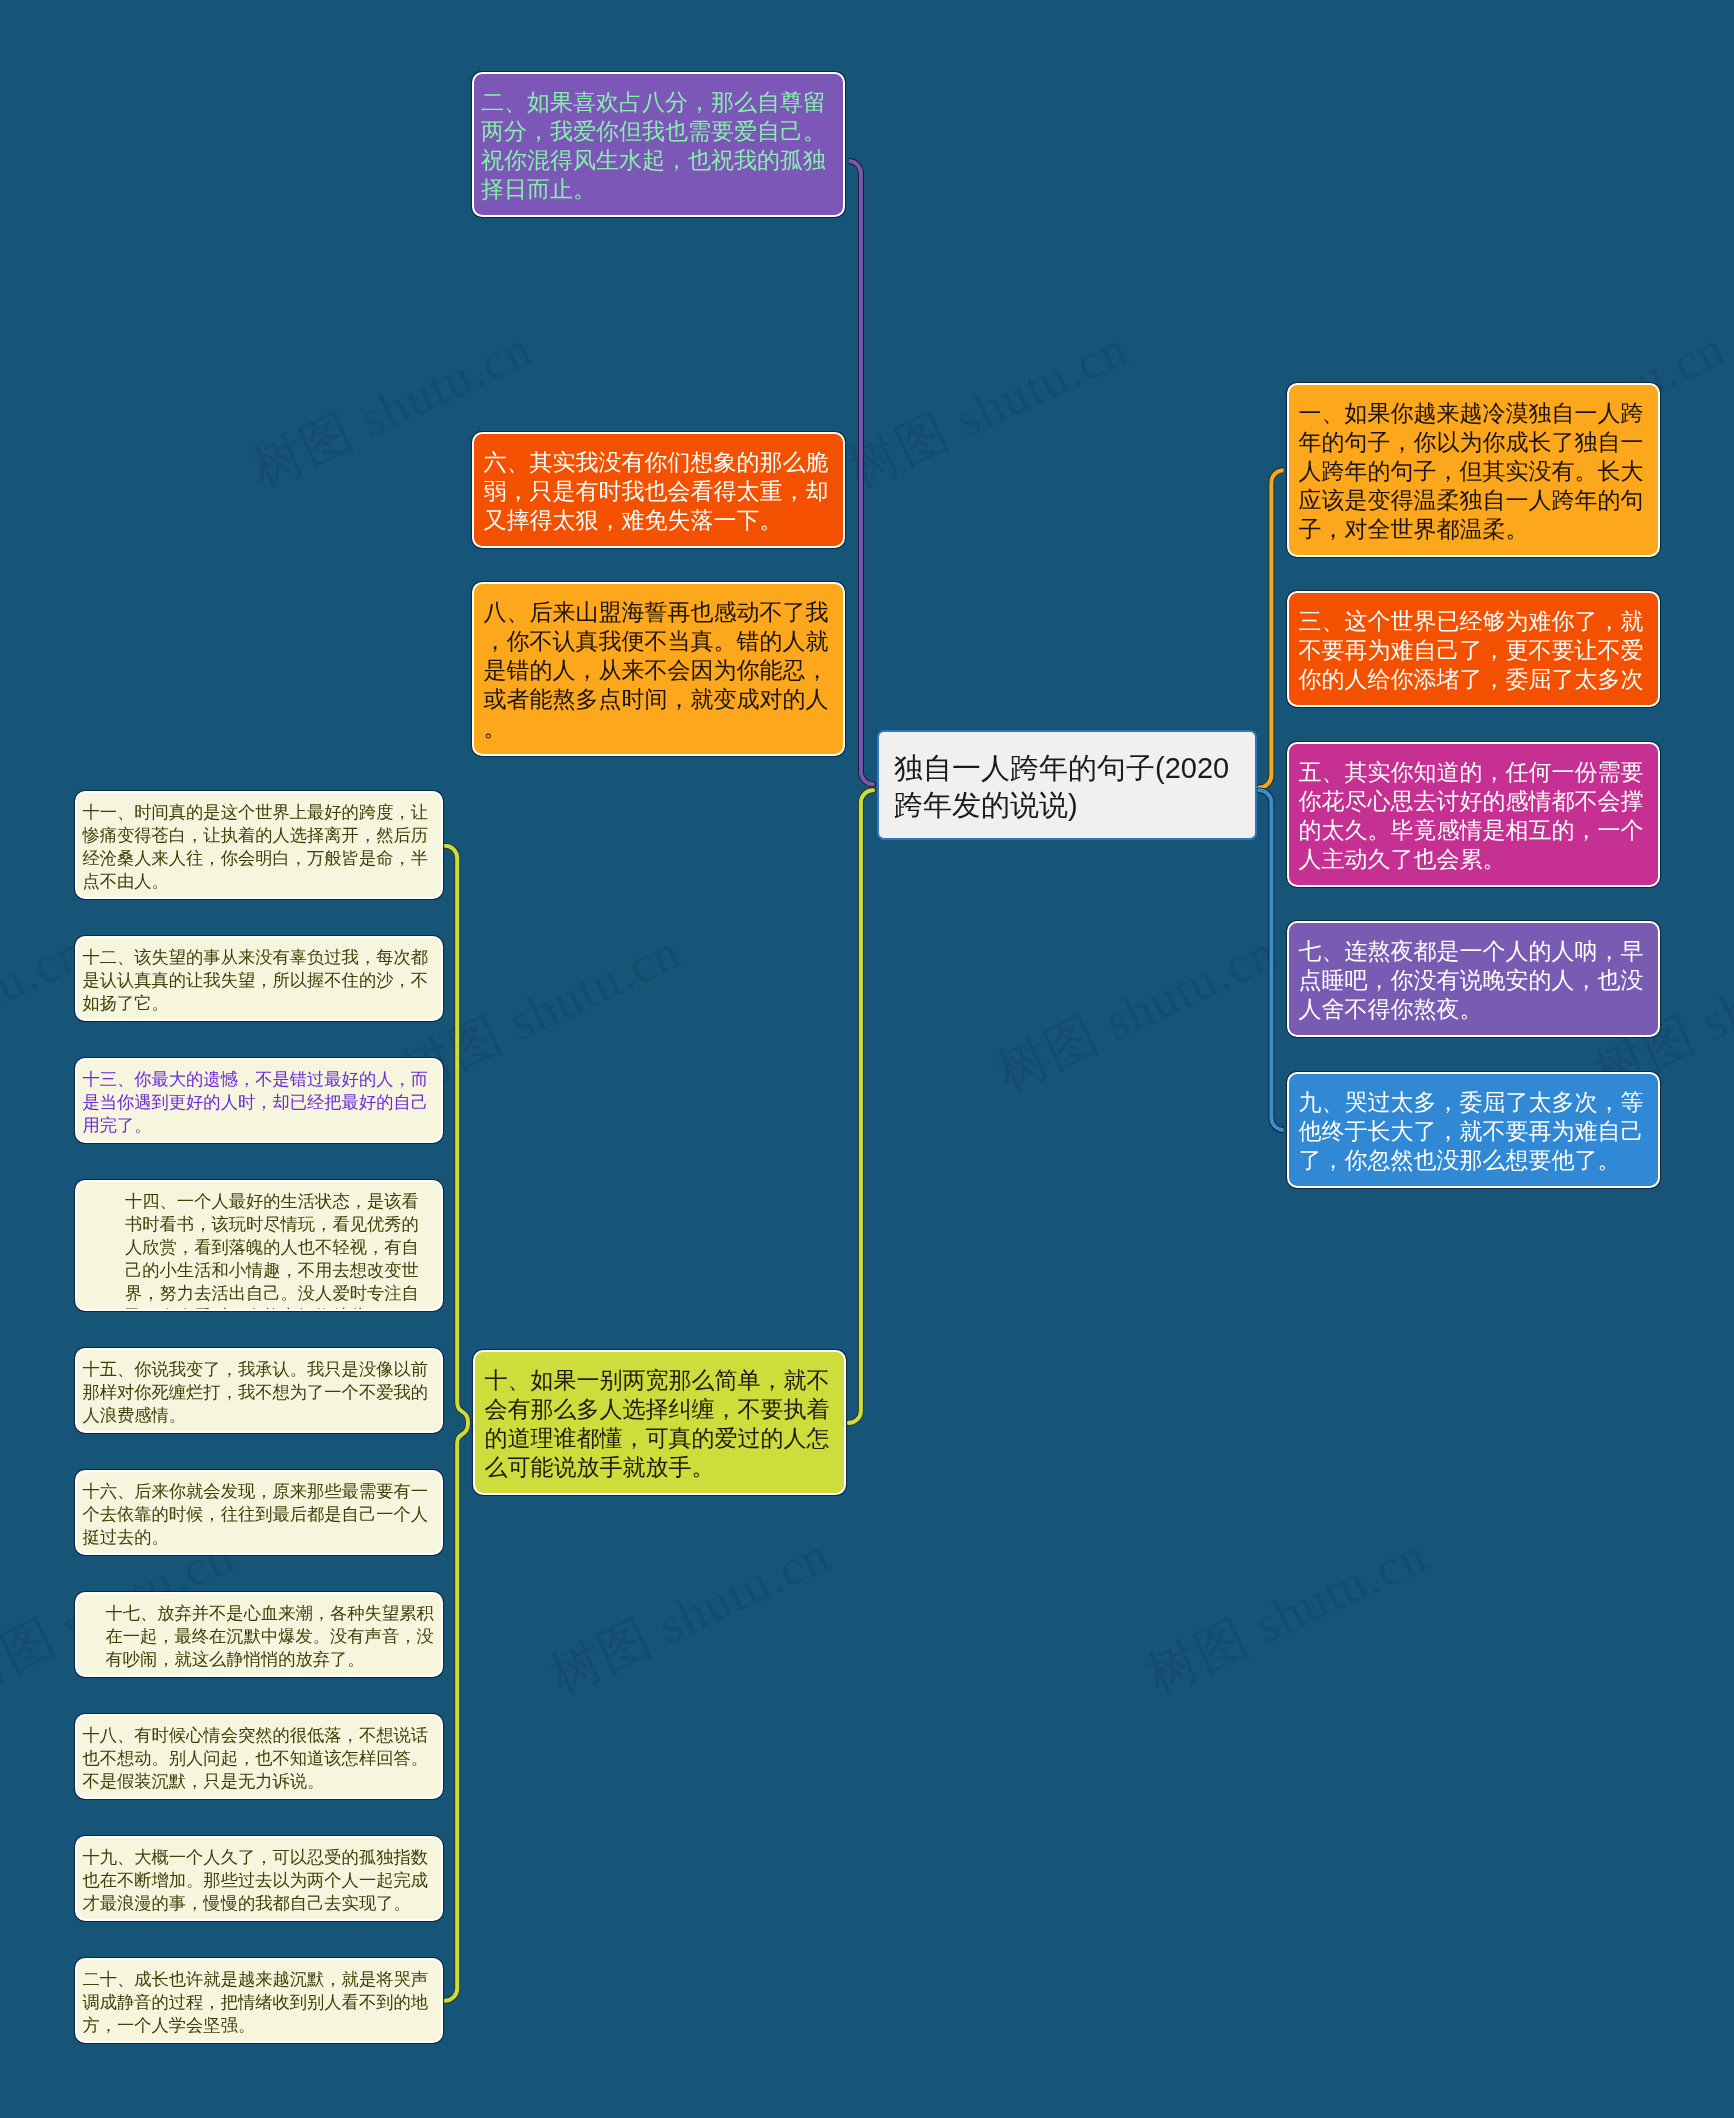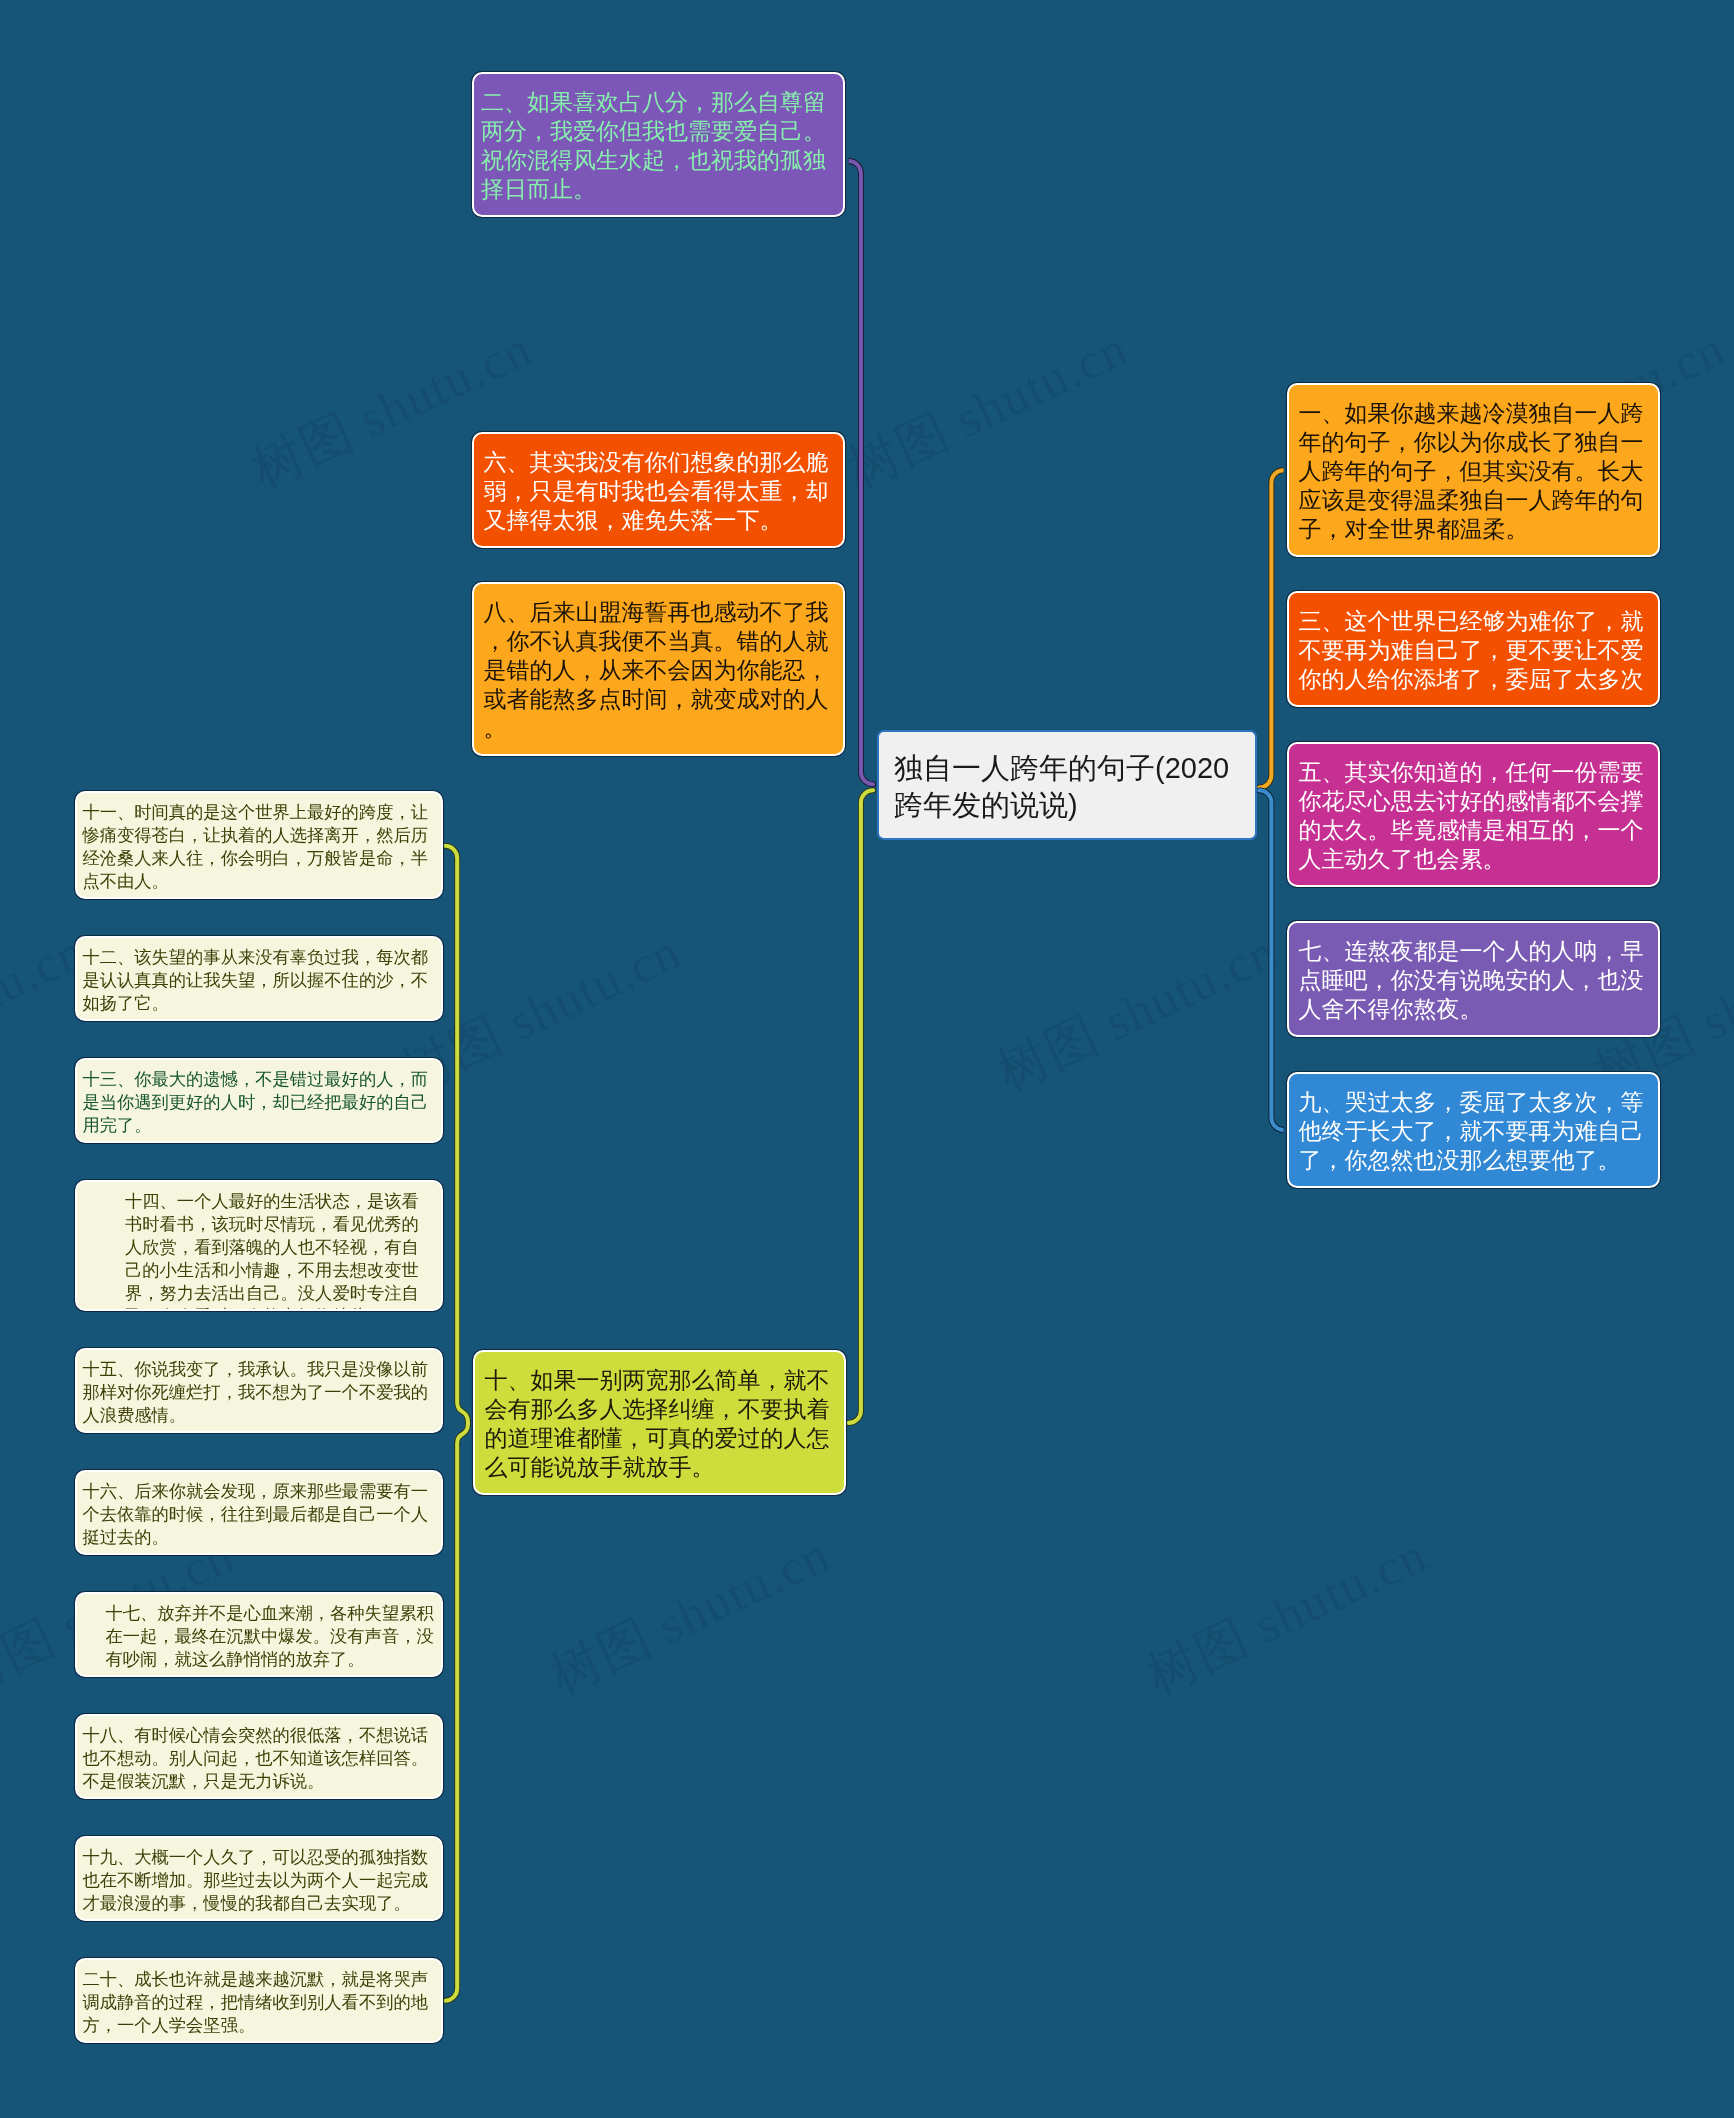--- a/index.html
+++ b/index.html
@@ -71,21 +71,21 @@
     <div class="node big" style="left: 472px; top: 582px; width: 373px; height: 174px; background: rgb(253, 167, 28);">
       <p style="color: rgb(26, 18, 5);">八、后来山盟海誓再也感动不了我，你不认真我便不当真。错的人就是错的人，从来不会因为你能忍，或者能熬多点时间，就变成对的人。</p>
     </div>
     <div class="node small" style="left: 75px; top: 791px; width: 368px; height: 108px; background: rgb(245, 246, 221);">
       <p style="color: rgb(61, 63, 6);">十一、时间真的是这个世界上最好的跨度，让惨痛变得苍白，让执着的人选择离开，然后历经沧桑人来人往，你会明白，万般皆是命，半点不由人。</p>
     </div>
     <div class="node small" style="left: 75px; top: 936px; width: 368px; height: 85px; background: rgb(245, 246, 221);">
       <p style="color: rgb(61, 63, 6);">十二、该失望的事从来没有辜负过我，每次都是认认真真的让我失望，所以握不住的沙，不如扬了它。</p>
     </div>
     <div class="node small" style="left: 75px; top: 1058px; width: 368px; height: 85px; background: rgb(245, 246, 221);">
-      <p style="color: #14532d;">十三、你最大的遗憾，不是错过最好的人，而是当你遇到更好的人时，却已经把最好的自己用完了。</p>
+      <p style="color: #6d28d9;">十三、你最大的遗憾，不是错过最好的人，而是当你遇到更好的人时，却已经把最好的自己用完了。</p>
     </div>
     <div class="node small" style="left: 75px; top: 1180px; width: 368px; height: 131px; background: rgb(245, 246, 221);">
       <p style="color: rgb(61, 63, 6); padding-left: 48px;">十四、一个人最好的生活状态，是该看书时看书，该玩时尽情玩，看见优秀的人欣赏，看到落魄的人也不轻视，有自己的小生活和小情趣，不用去想改变世界，努力去活出自己。没人爱时专注自己，有人爱时，有能力拥抱彼此。</p>
     </div>
     <div class="node small" style="left: 75px; top: 1348px; width: 368px; height: 85px; background: rgb(245, 246, 221);">
       <p style="color: rgb(61, 63, 6);">十五、你说我变了，我承认。我只是没像以前那样对你死缠烂打，我不想为了一个不爱我的人浪费感情。</p>
     </div>
     <div class="node small" style="left: 75px; top: 1470px; width: 368px; height: 85px; background: rgb(245, 246, 221);">
       <p style="color: rgb(61, 63, 6);">十六、后来你就会发现，原来那些最需要有一个去依靠的时候，往往到最后都是自己一个人挺过去的。</p>
     </div>

